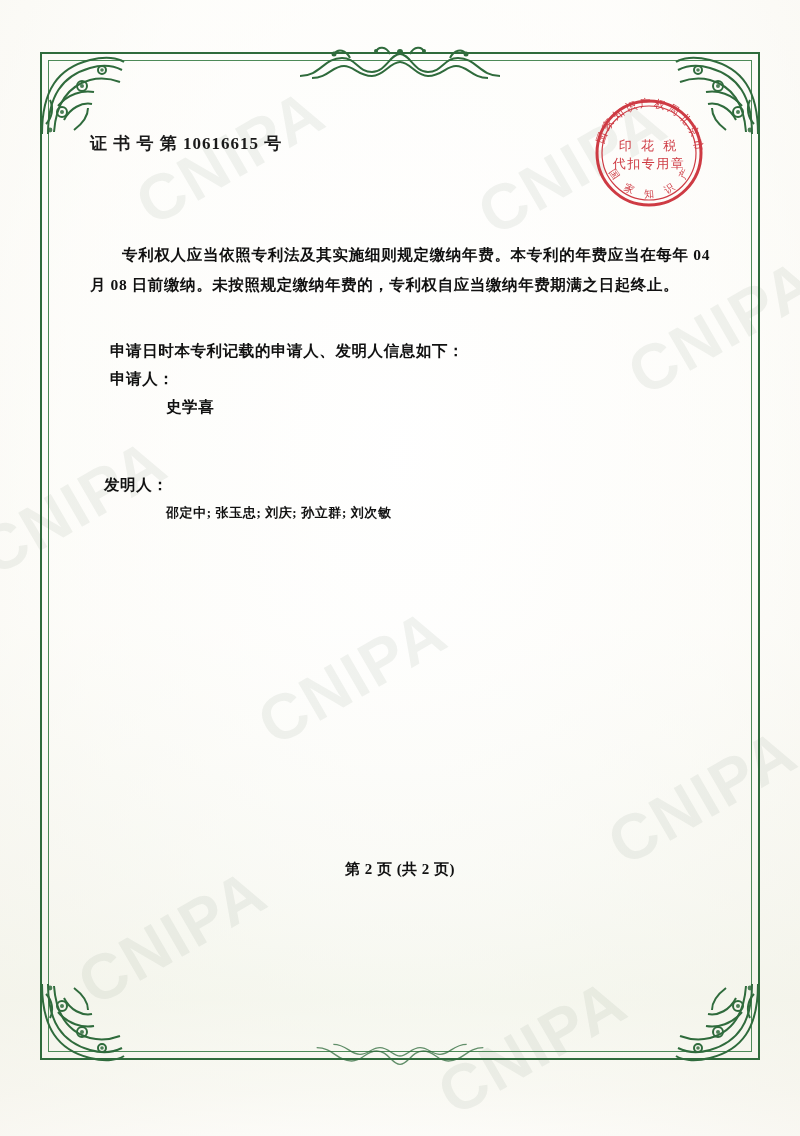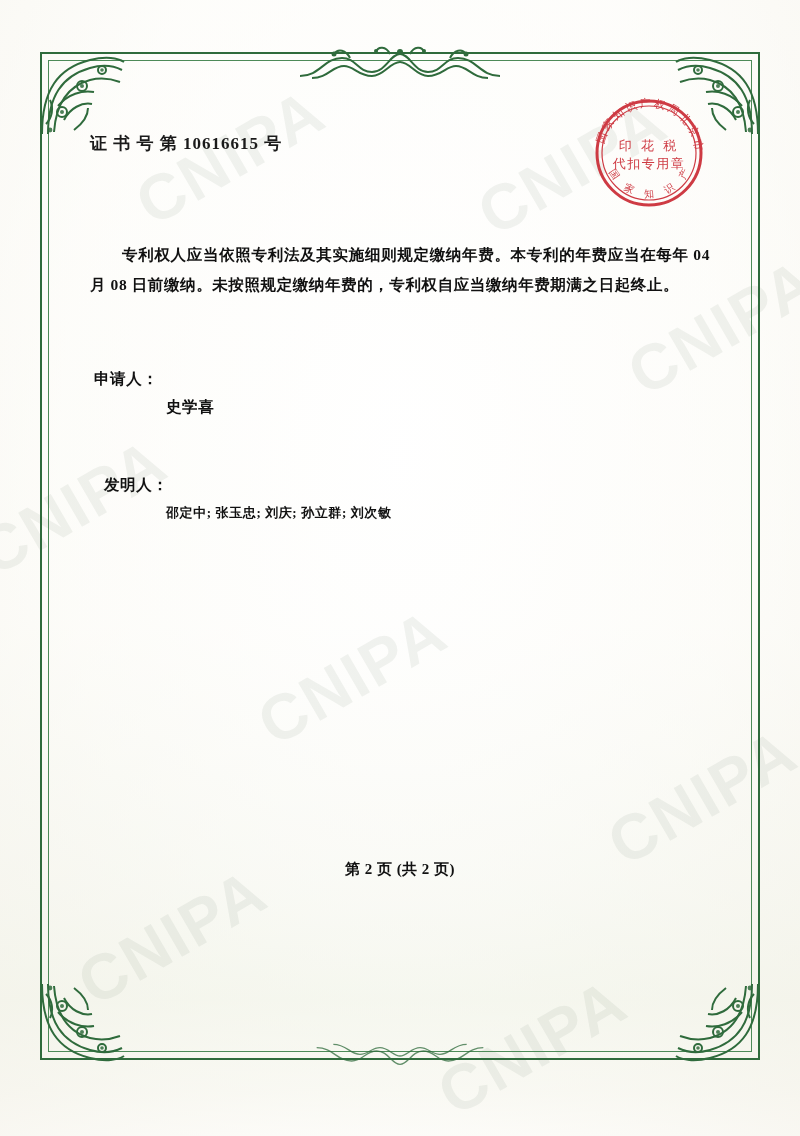--- a/index.html
+++ b/index.html
@@ -139,21 +139,21 @@
     text-indent: 32px;
     text-align: justify;
   }
 
   #applicant-intro {
     left: 62px;
     top: 276px;
     width: 600px;
   }
   #applicant-label {
-    left: 46px;
+    left: 62px;
     top: 304px;
   }
   #applicant-value {
     left: 118px;
     top: 332px;
     text-align: center;
   }
   #inventor-label {
     left: 56px;
     top: 410px;
@@ -327,20 +327,21 @@
             <textPath href="#sealArcBottom" startOffset="14%">国 家 知 识 产 权 局</textPath>
           </text>
           <text x="63" y="60" text-anchor="middle" font-family="'Liberation Serif', serif" font-size="13" fill="#c8212b" letter-spacing="3">印 花 税</text>
           <text x="63" y="78" text-anchor="middle" font-family="'Liberation Serif', serif" font-size="13" fill="#c8212b" letter-spacing="1.5">代扣专用章</text>
         </g>
       </svg>
     </div>
 
     <div class="para" id="annual-fee-para">专利权人应当依照专利法及其实施细则规定缴纳年费。本专利的年费应当在每年 04 月 08 日前缴纳。未按照规定缴纳年费的，专利权自应当缴纳年费期满之日起终止。</div>
 
+    <div class="para" id="applicant-intro">申请日时本专利记载的申请人、发明人信息如下：</div>
 
     <div class="para" id="applicant-label">申请人：</div>
 
     <div class="para" id="applicant-value">史学喜</div>
 
     <div class="para" id="inventor-label">发明人：</div>
 
     <div class="para" id="inventor-value">邵定中; 张玉忠; 刘庆; 孙立群; 刘次敏</div>
 
     <div id="page-footer">第 2 页 (共 2 页)</div>

